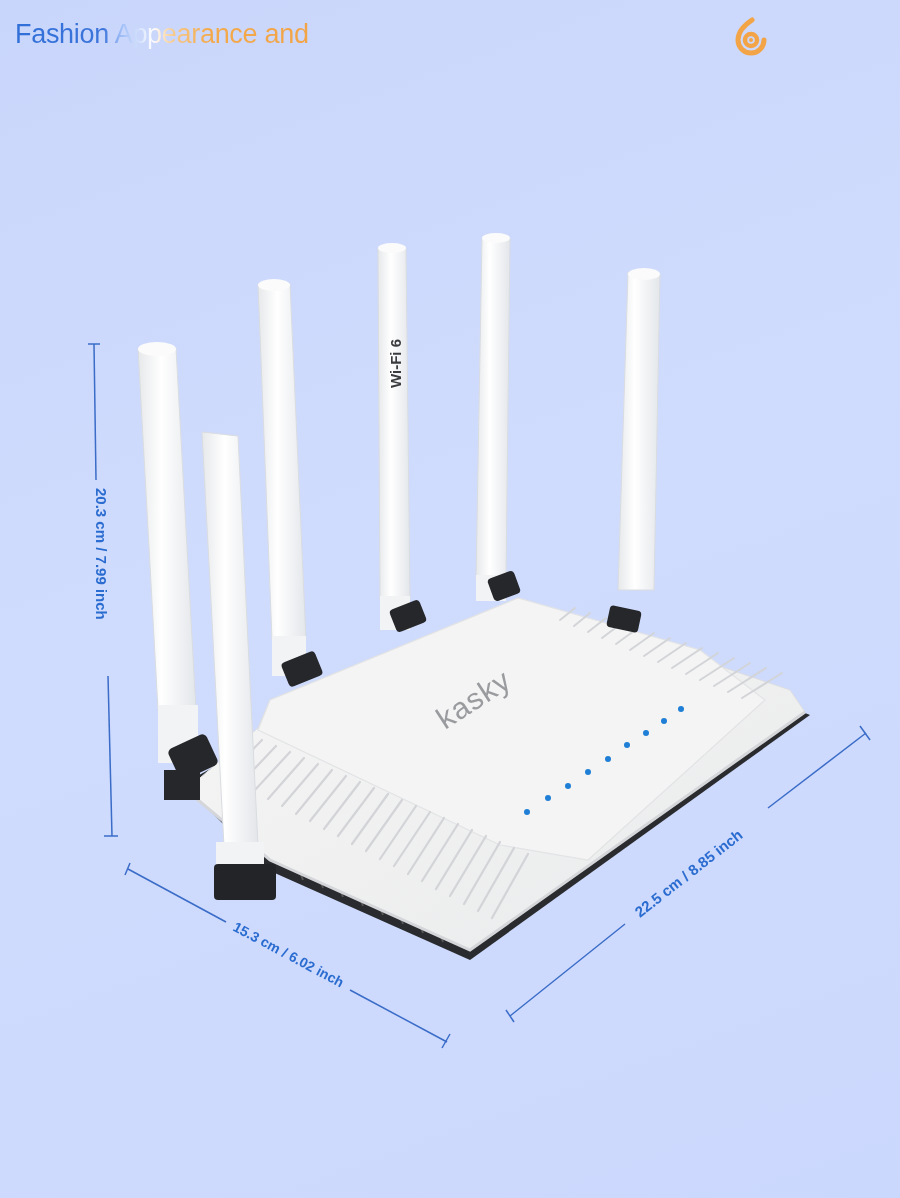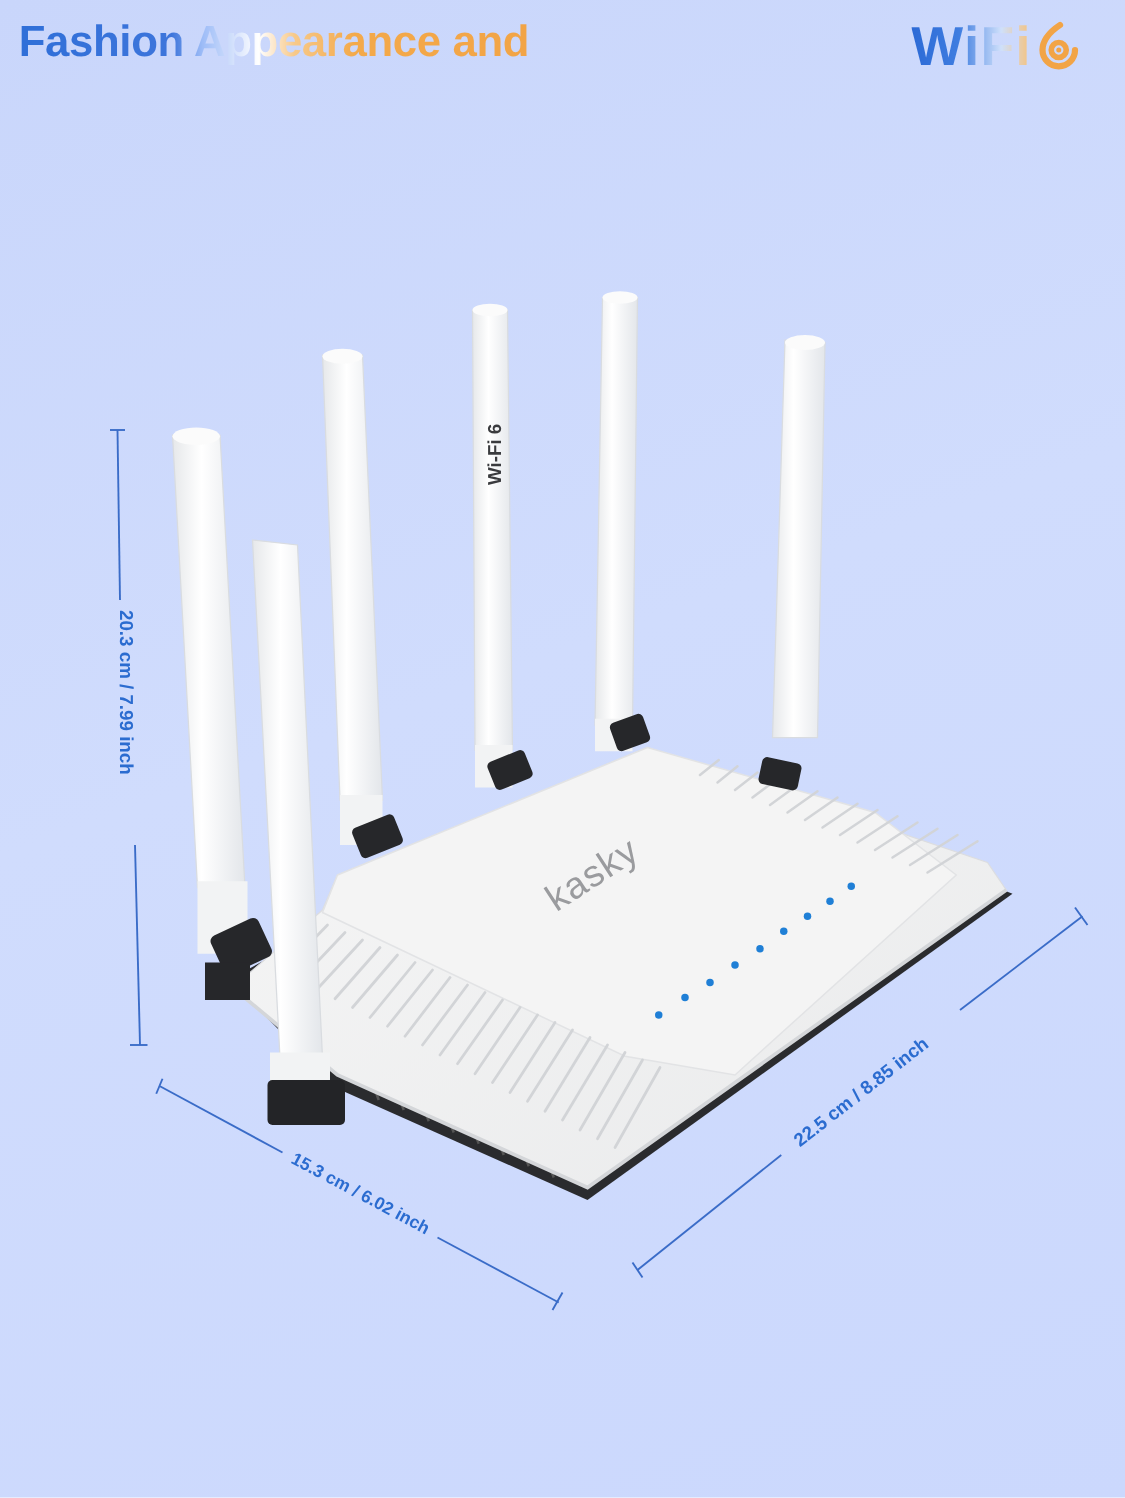--- a/index.html
+++ b/index.html
@@ -1,20 +1,20 @@
 <!DOCTYPE html>
 <html><head>
 <meta charset="utf-8">
 <style>
   html,body{margin:0;padding:0;}
   body{width:900px;height:1198px;overflow:hidden;position:relative;
     background:linear-gradient(160deg,#c9d6fb 0%,#d0dcfd 45%,#cbd8fd 100%);
     font-family:"Liberation Sans",sans-serif;}
-  .headline{position:absolute;left:15px;top:10px;margin:0;font-weight:700;
-    font-size:35px;line-height:48px;letter-spacing:-0.3px;
+  .headline{position:absolute;left:15px;top:10px;margin:0;font-weight:400;
+    font-size:27px;line-height:48px;letter-spacing:-0.3px;
     font-family:"Liberation Sans",sans-serif;}
   .headline .line{display:block;white-space:nowrap;}
   .grad1{background:linear-gradient(90deg,#2f6fd8 0%,#3d75db 30%,#9dbcf7 36%,#ffffff 47%,#f7c98a 54%,#f3a94a 66%,#f2a446 100%);
     -webkit-background-clip:text;background-clip:text;color:transparent;}
   .grad2{background:linear-gradient(90deg,#2f6fd8 0%,#3a73da 45%,#a9c4f7 52%,#ffffff 66%,#f5c07a 75%,#f2a446 100%);
     -webkit-background-clip:text;background-clip:text;color:transparent;}
   .wifi-logo{position:absolute;left:729px;top:10px;height:56px;display:flex;align-items:center;}
   .wifi-word{font-size:44px;font-weight:700;letter-spacing:1px;
     background:linear-gradient(90deg,#2c6ad6 0%,#3f7de0 40%,#cfe0fb 75%,#f6c17a 100%);
     -webkit-background-clip:text;background-clip:text;color:transparent;font-family:"Liberation Sans",sans-serif;}
@@ -22,21 +22,20 @@
   .dim-label{font-family:"Liberation Sans",sans-serif;font-weight:700;fill:#2b6cd0;font-size:15px;}
 </style>
 </head>
 <body>
 
 <h1 class="headline">
   <span class="line grad1">Fashion Appearance and</span>
 </h1>
 
 <div class="wifi-logo">
-  <span class="wifi-word">WiFi</span>
   <span style="margin-left:2px;display:inline-block;">
     <svg width="40" height="40" viewBox="0 0 40 40">
       <path d="M21 4 C12 10 7 17 7 24 a13 13 0 0 0 26 0" fill="none" stroke="#f2a446" stroke-width="5" stroke-linecap="round"></path>
       <circle cx="20" cy="24" r="6" fill="none" stroke="#f2a446" stroke-width="4.5"></circle>
       <circle cx="20" cy="24" r="2" fill="#f2a446"></circle>
     </svg>
   </span>
 </div>
 
 <svg class="scene" viewBox="0 0 900 1198" width="900" height="1198">

